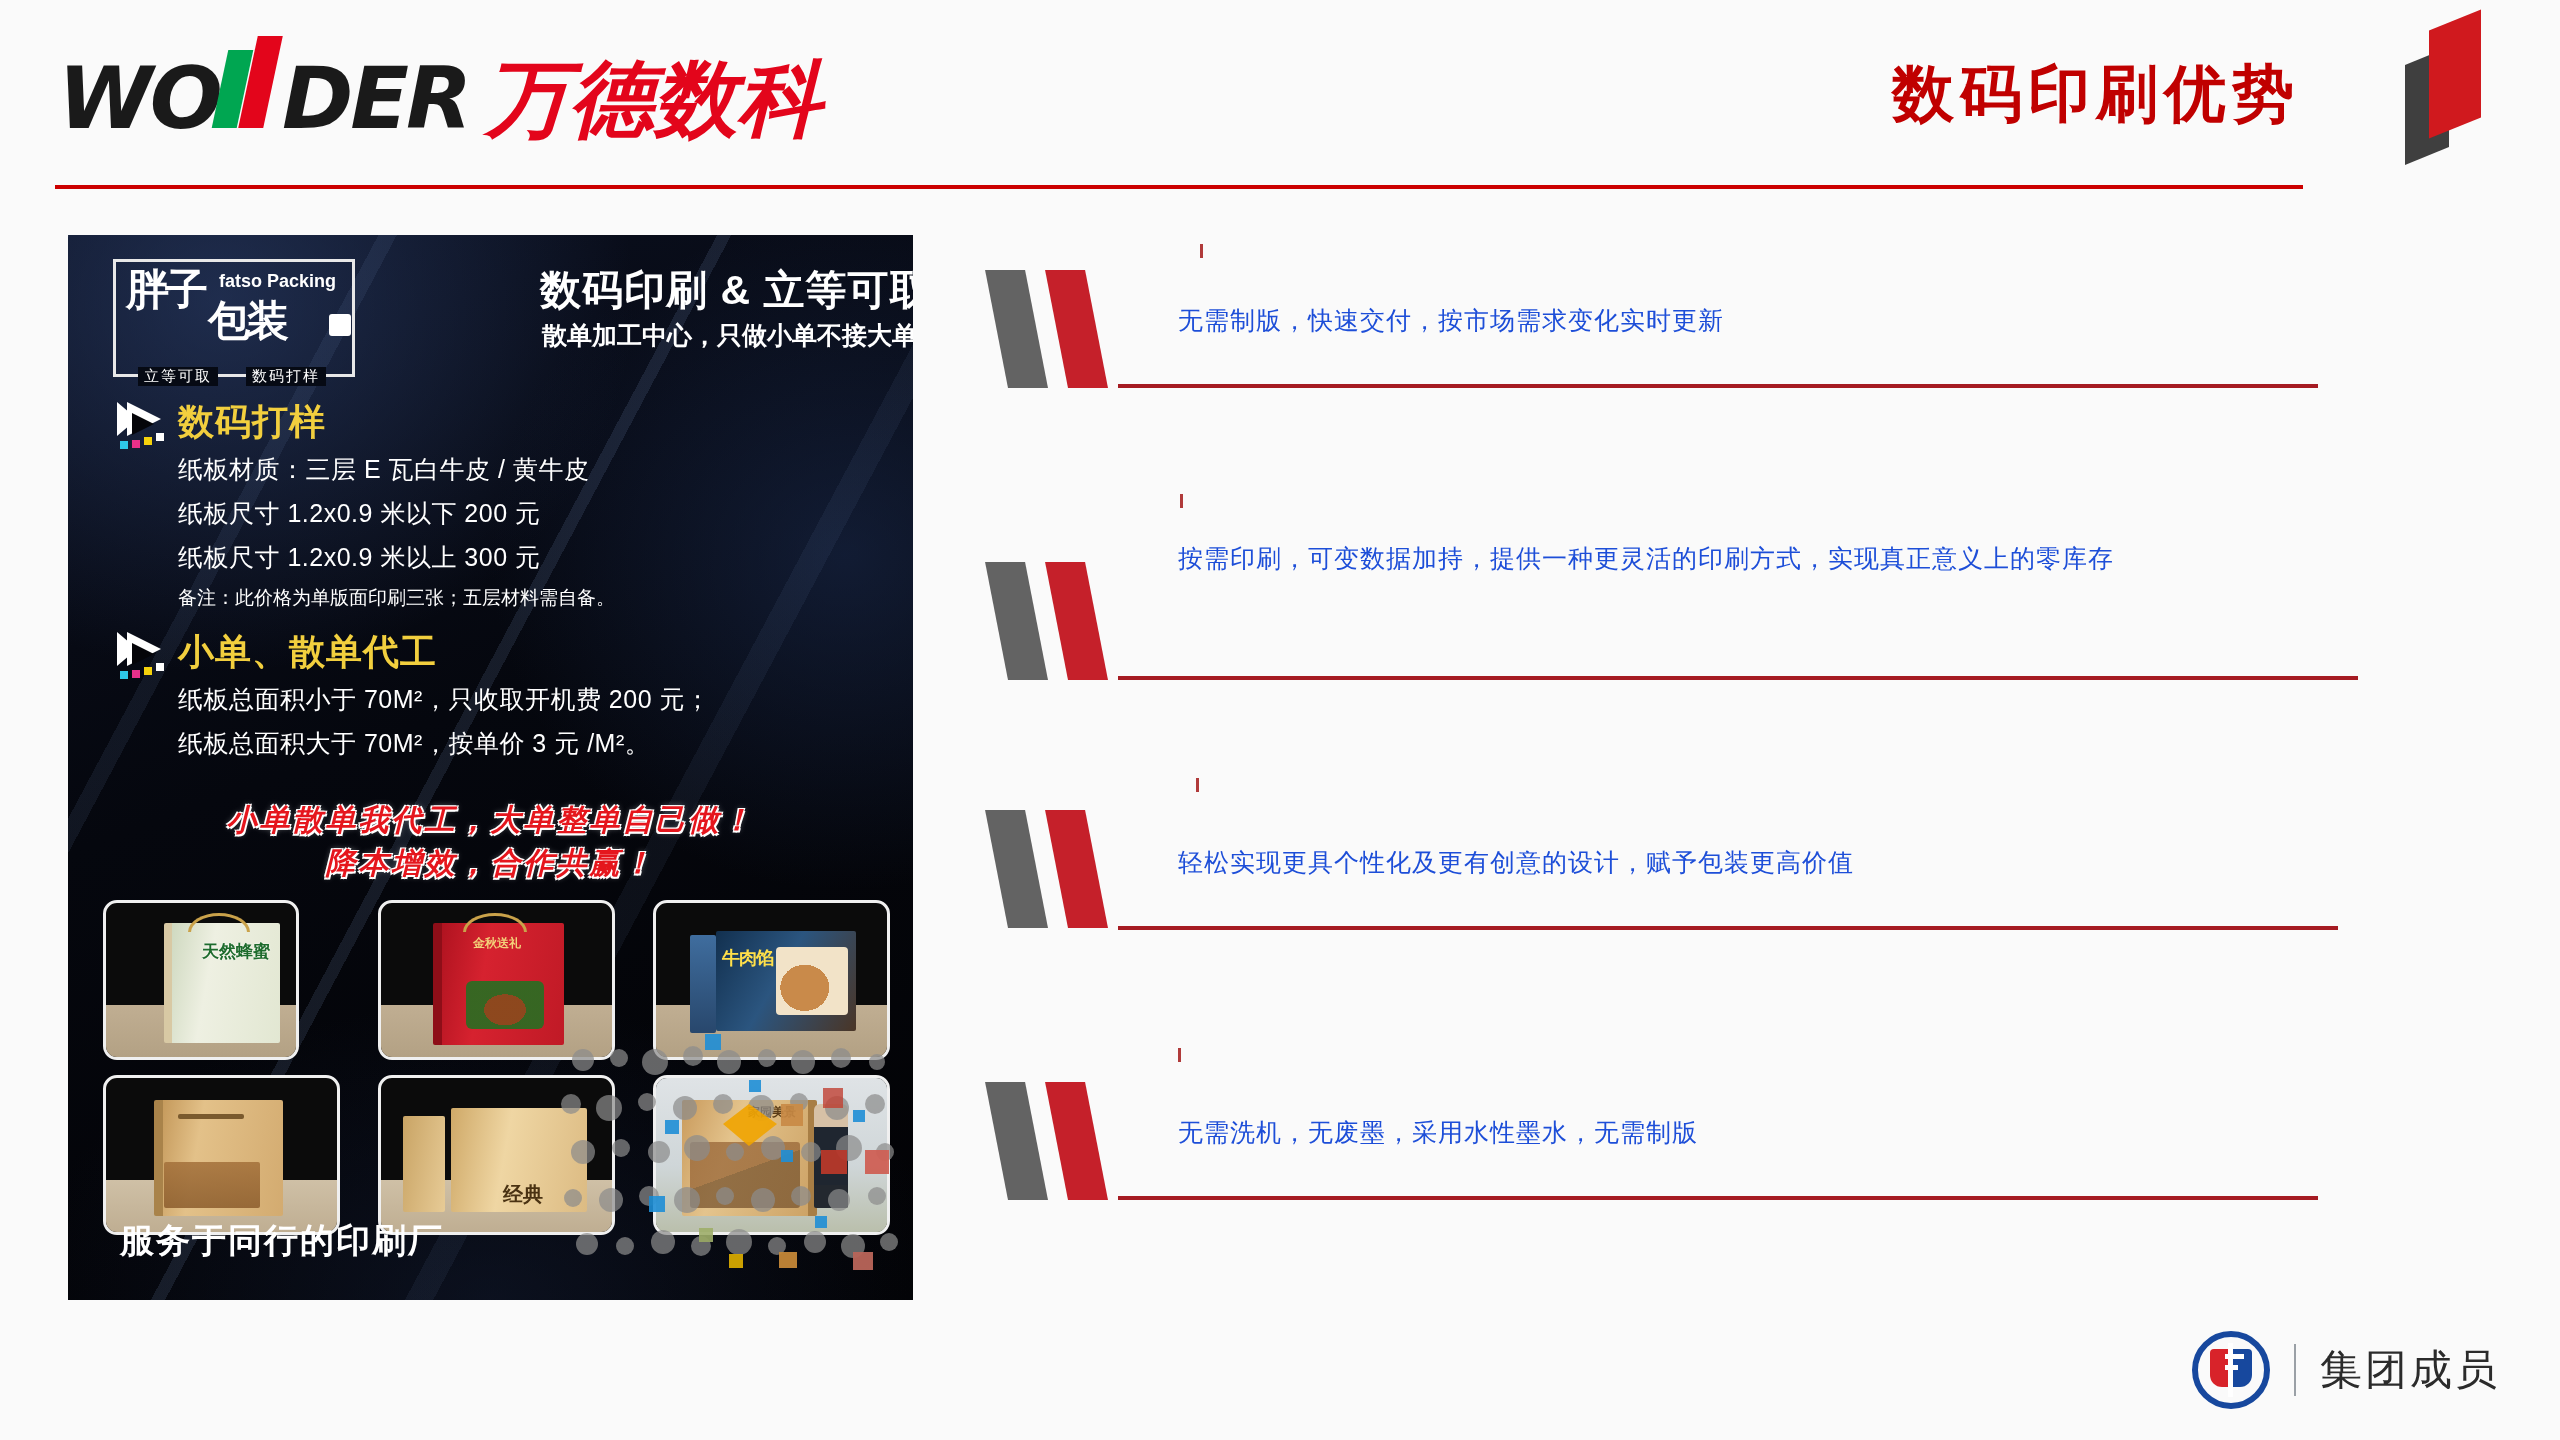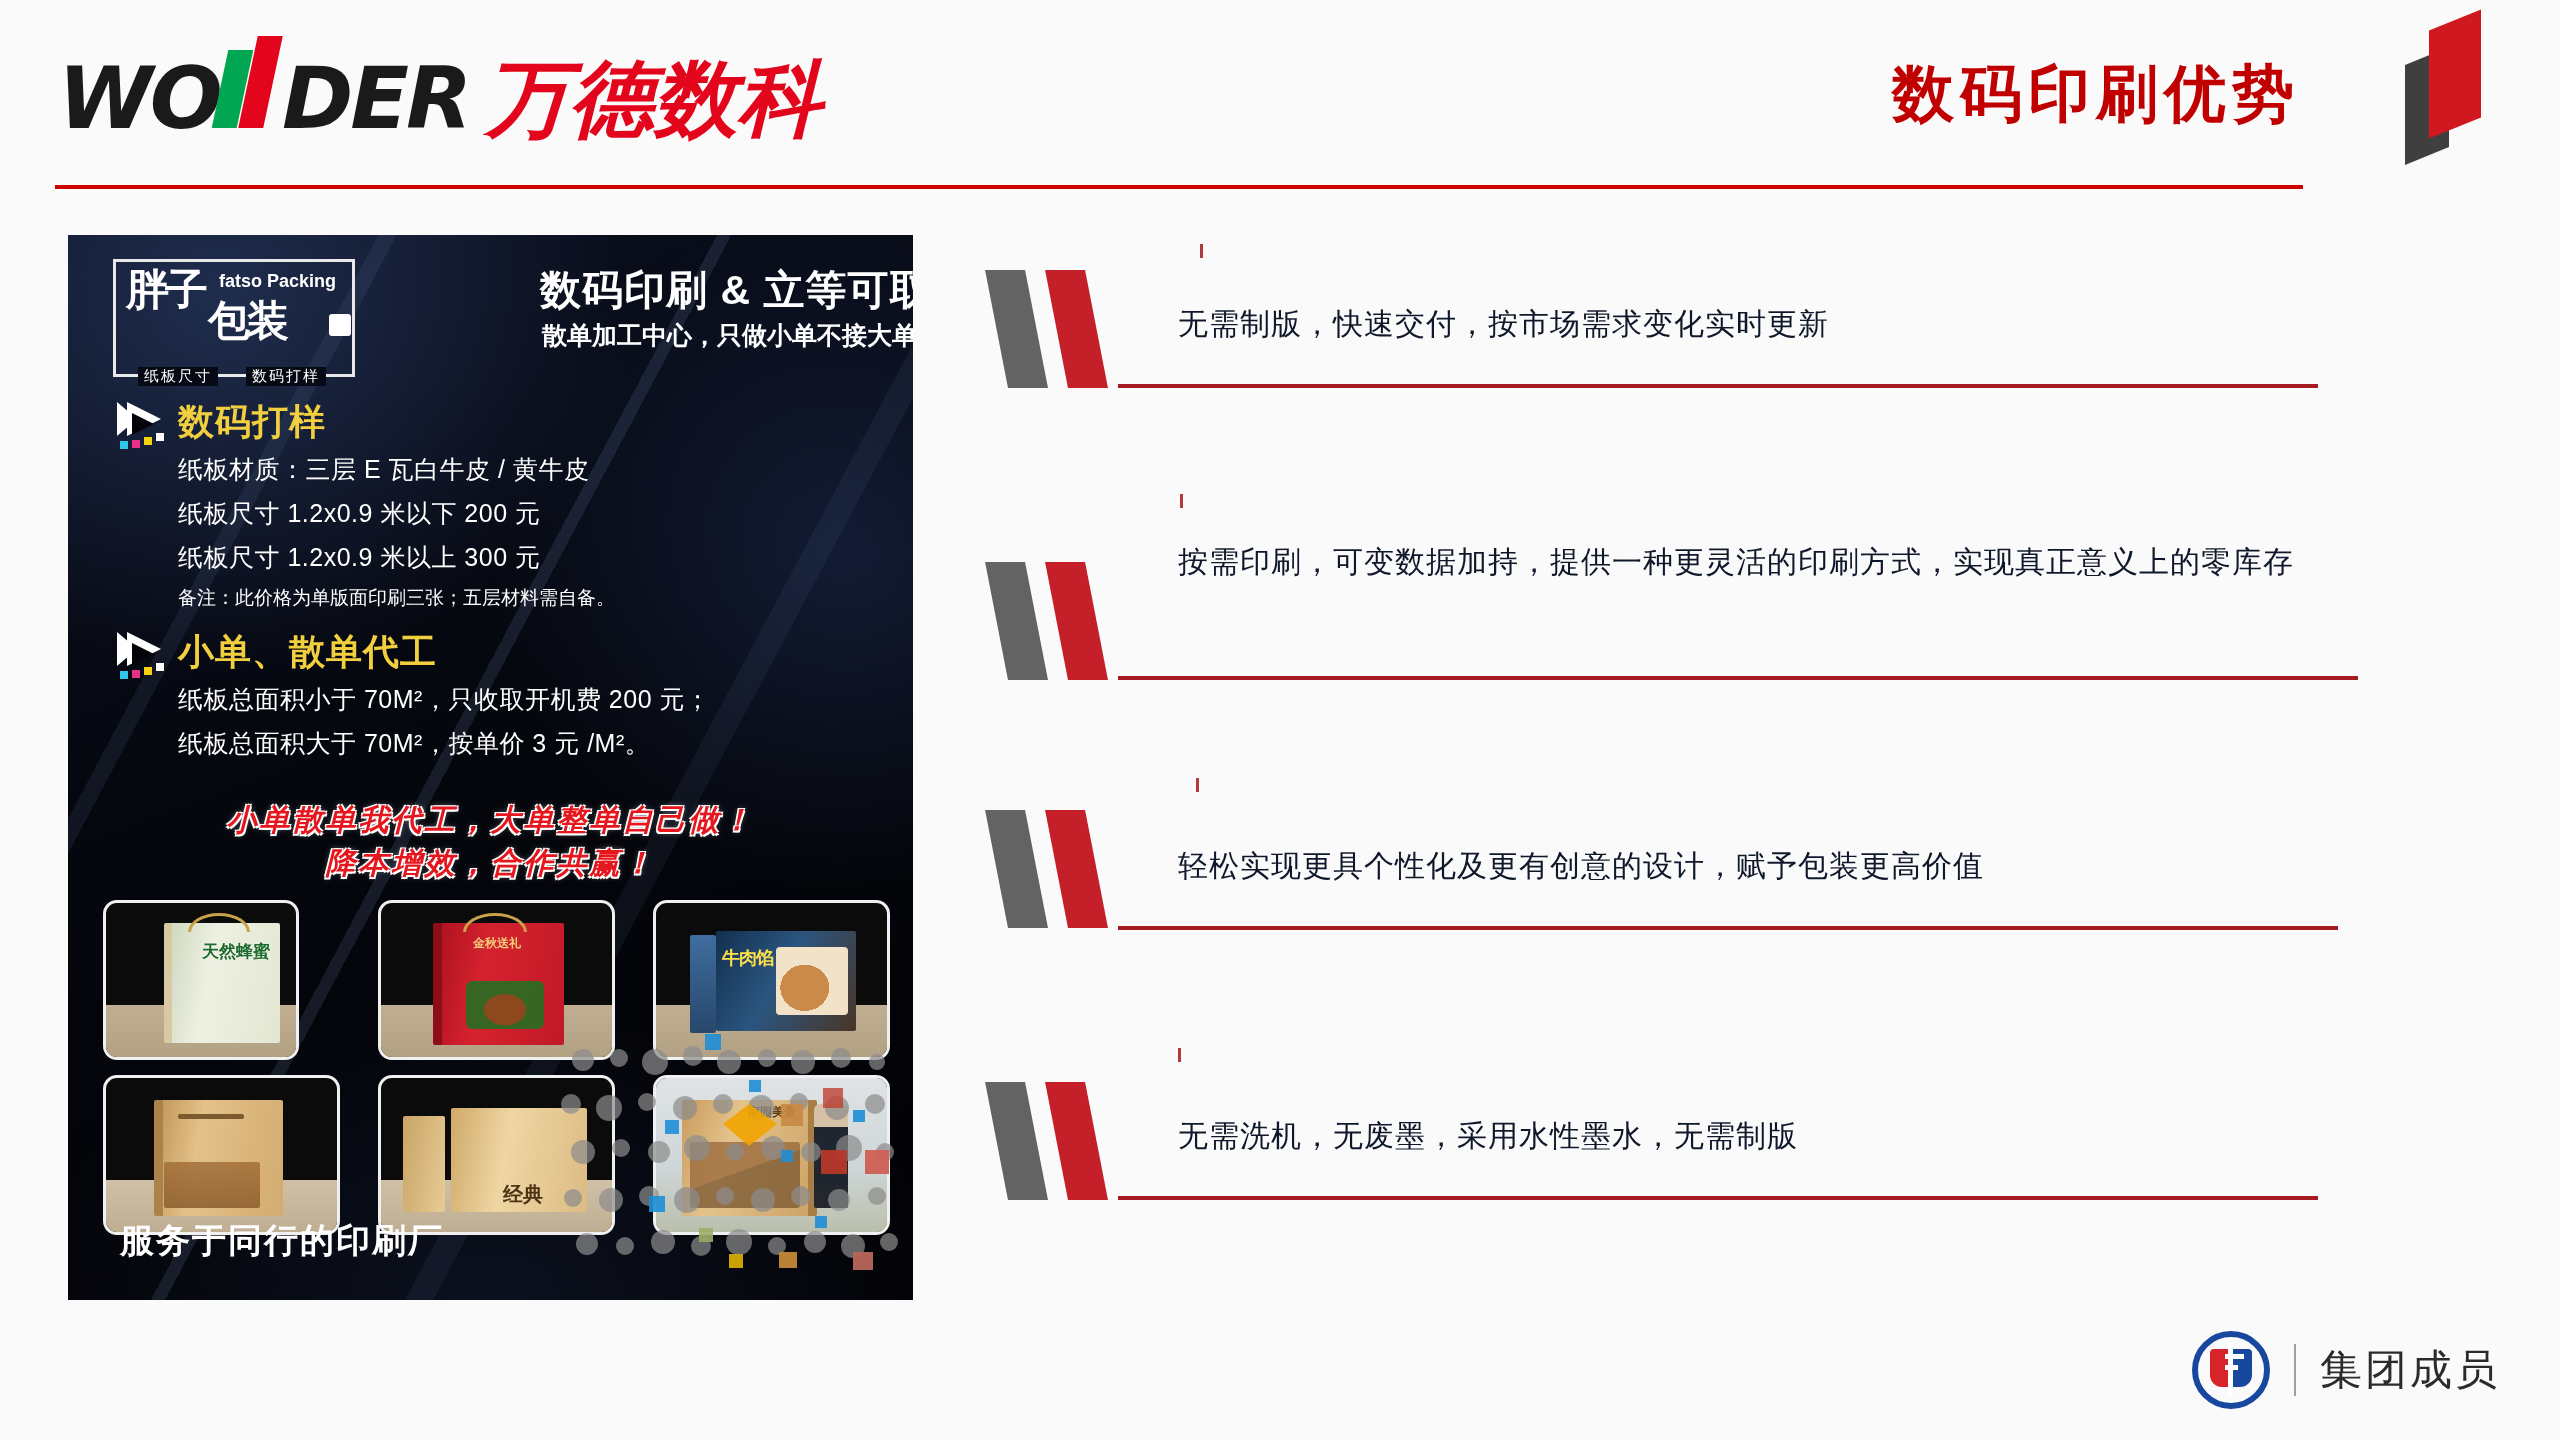--- a/index.html
+++ b/index.html
@@ -345,22 +345,22 @@
     bottom: 0;
     width: 40px; height: 118px;
     transform: skewX(11deg);
     transform-origin: bottom left;
   }
   .pt-bar.gray { left: 8px;  background: #636363; }
   .pt-bar.red  { left: 68px; background: #c5202a; }
   .pt-text {
     position: absolute;
     left: 178px;
-    font-size: 30px;
-    color: #0f172a;
+    font-size: 25px;
+    color: #1d4ed8;
     line-height: 1.45;
     letter-spacing: 1px;
   }
   .pt-rule {
     position: absolute;
     left: 118px; bottom: 0;
     height: 4px;
     background: #a51b22;
   }
   .pt-tick {
@@ -464,21 +464,21 @@
 </div>
 
 <div id="poster">
 
   <div id="poster-head">
     <div id="fatso-logo">
       <div id="fatso-cn">胖子</div>
       <div id="fatso-en">fatso Packing</div>
       <div id="fatso-cn2">包装</div>
       <div id="fatso-seal"></div>
-      <div class="fatso-tag" id="fatso-tag-l">纸板尺寸</div>
+      <div class="fatso-tag" id="fatso-tag-l">立等可取</div>
       <div class="fatso-tag" id="fatso-tag-r">数码打样</div>
     </div>
     <div id="poster-title">数码印刷 &amp; 立等可取</div>
     <div id="poster-subtitle">散单加工中心，只做小单不接大单</div>
   </div>
 
   <div class="arrow-mark" style="left:45px; top:165px;">
     <span class="am-chev2"></span>
       <span class="am-chev"></span>
       <span class="am-cut"></span>

